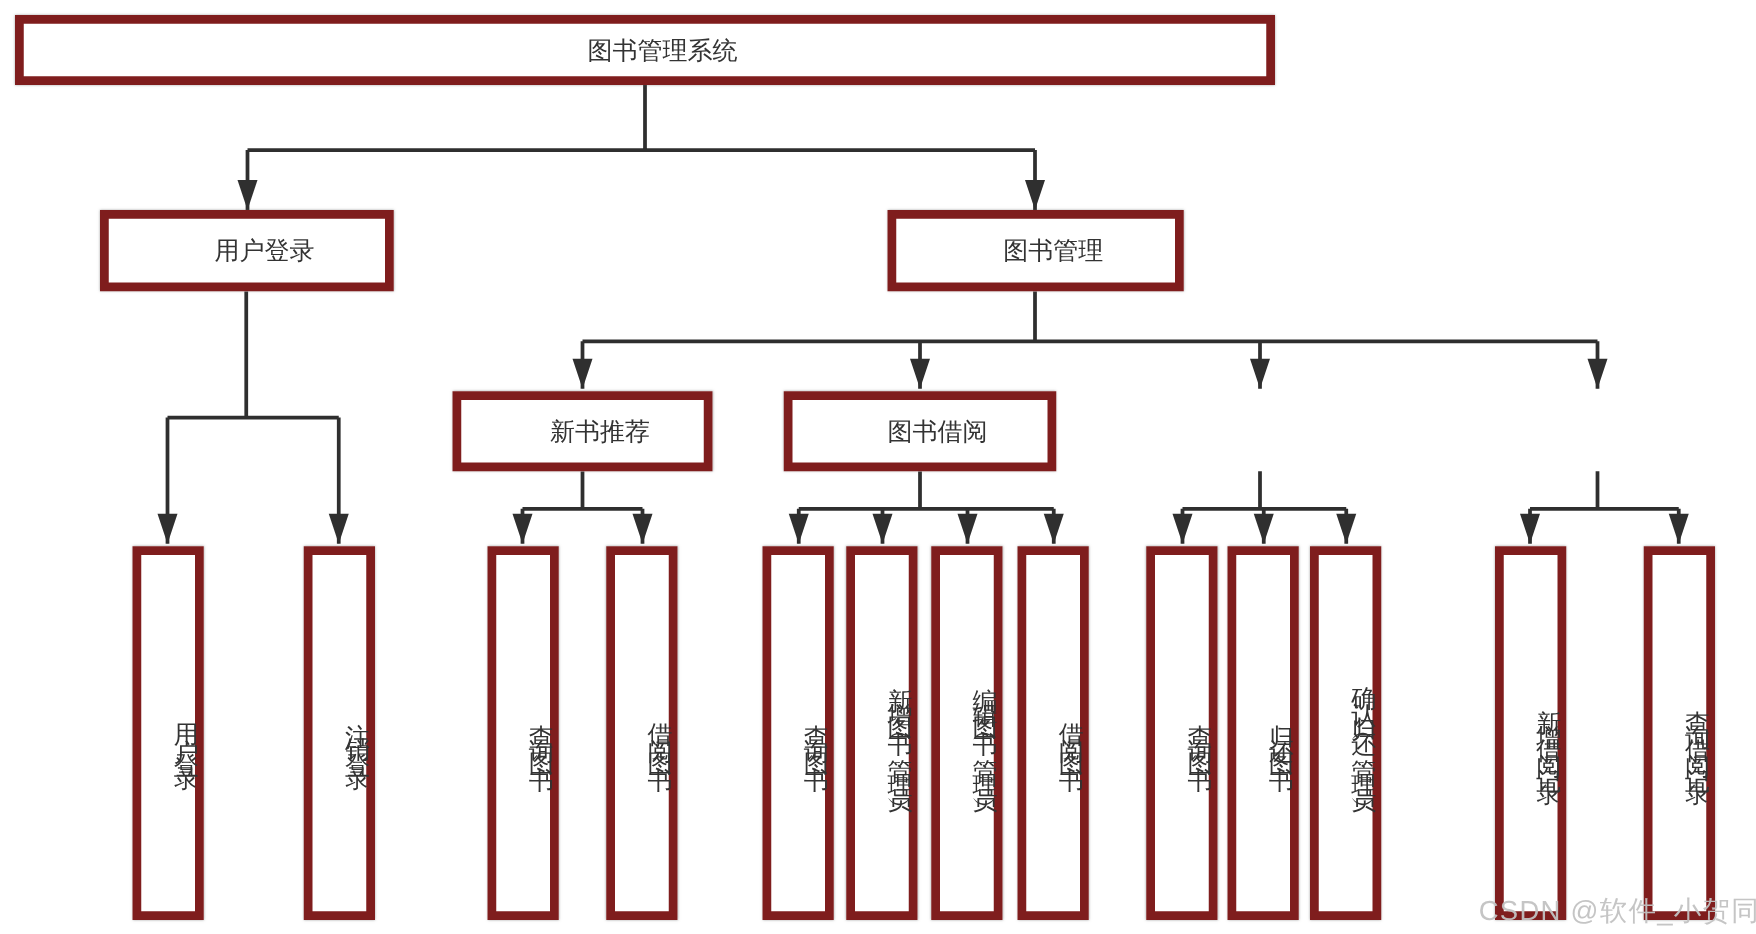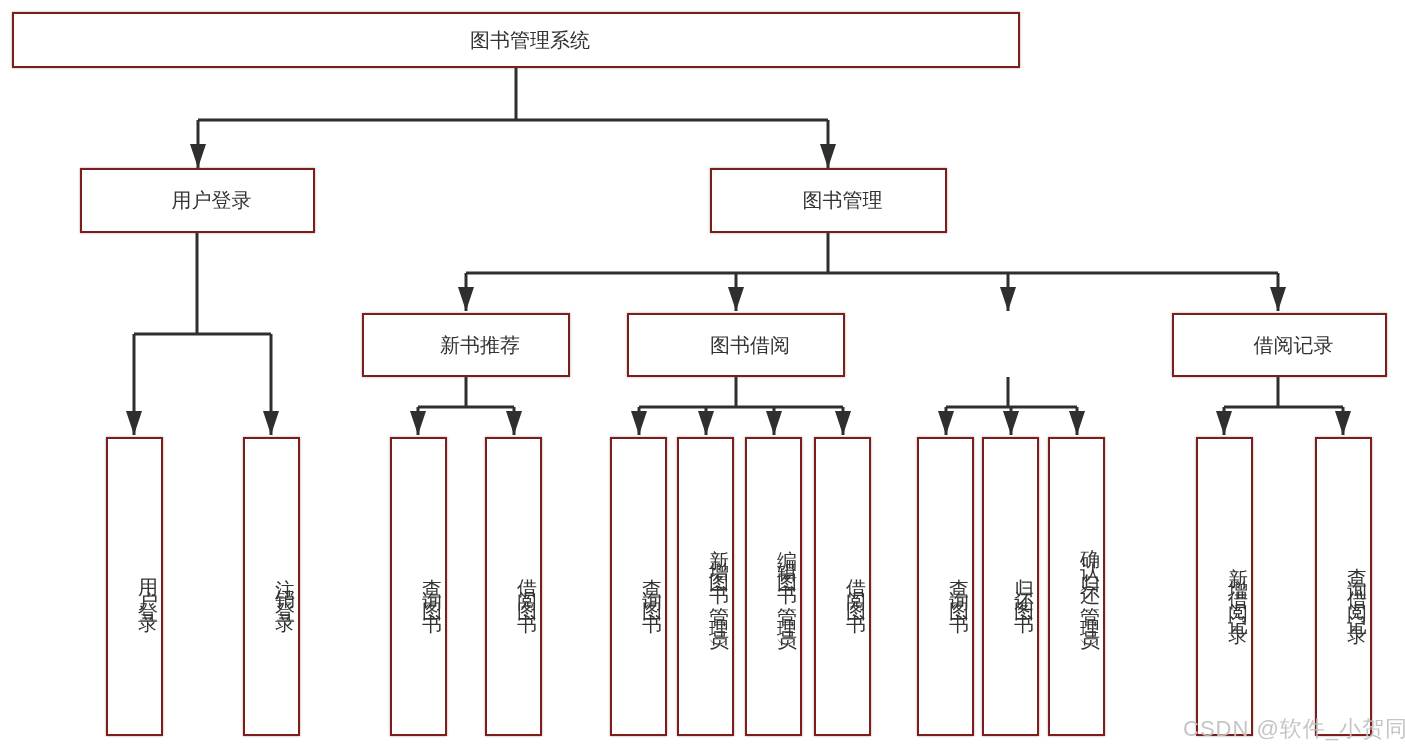--- a/index.html
+++ b/index.html
@@ -6,21 +6,21 @@
   body{font-family:"Liberation Sans","DejaVu Sans",sans-serif;}
   #canvas{
     position:relative;
     width:1405px;height:747px;
     background:#ffffff;
     overflow:hidden;
   }
   .node{
     position:absolute;
     box-sizing:border-box;
-    border:2px solid #7f1d1d;
+    border:7px solid #7f1d1d;
     background:#ffffff;
     display:flex;
     align-items:center;
     justify-content:center;
     color:#333333;
     font-size:20px;
     box-shadow:0 0 2px rgba(90,90,90,.55);
     z-index:2;
     padding-left:28px;
   }
@@ -110,23 +110,20 @@
   <div class="node" style="left:710px;top:168px;width:237px;height:65px;font-family:Liberation Serif, serif;">
     <span>图书管理</span>
   </div>
 
   <div class="node" style="left:362px;top:313px;width:208px;height:64px;">
     <span>新书推荐</span>
   </div>
   <div class="node" style="left:627px;top:313px;width:218px;height:64px;">
     <span>图书借阅</span>
   </div>
-  <div class="node" style="left:1172px;top:313px;width:215px;height:64px;">
-    <span>借阅记录</span>
-  </div>
 
   <div class="node" style="left:106px;top:437px;width:57px;height:299px;">
     <span class="vlabel">用户登录</span>
   </div>
   <div class="node" style="left:243px;top:437px;width:57px;height:299px;">
     <span class="vlabel">注销登录</span>
   </div>
 
   <div class="node" style="left:390px;top:437px;width:57px;height:299px;">
     <span class="vlabel">查询图书</span>

